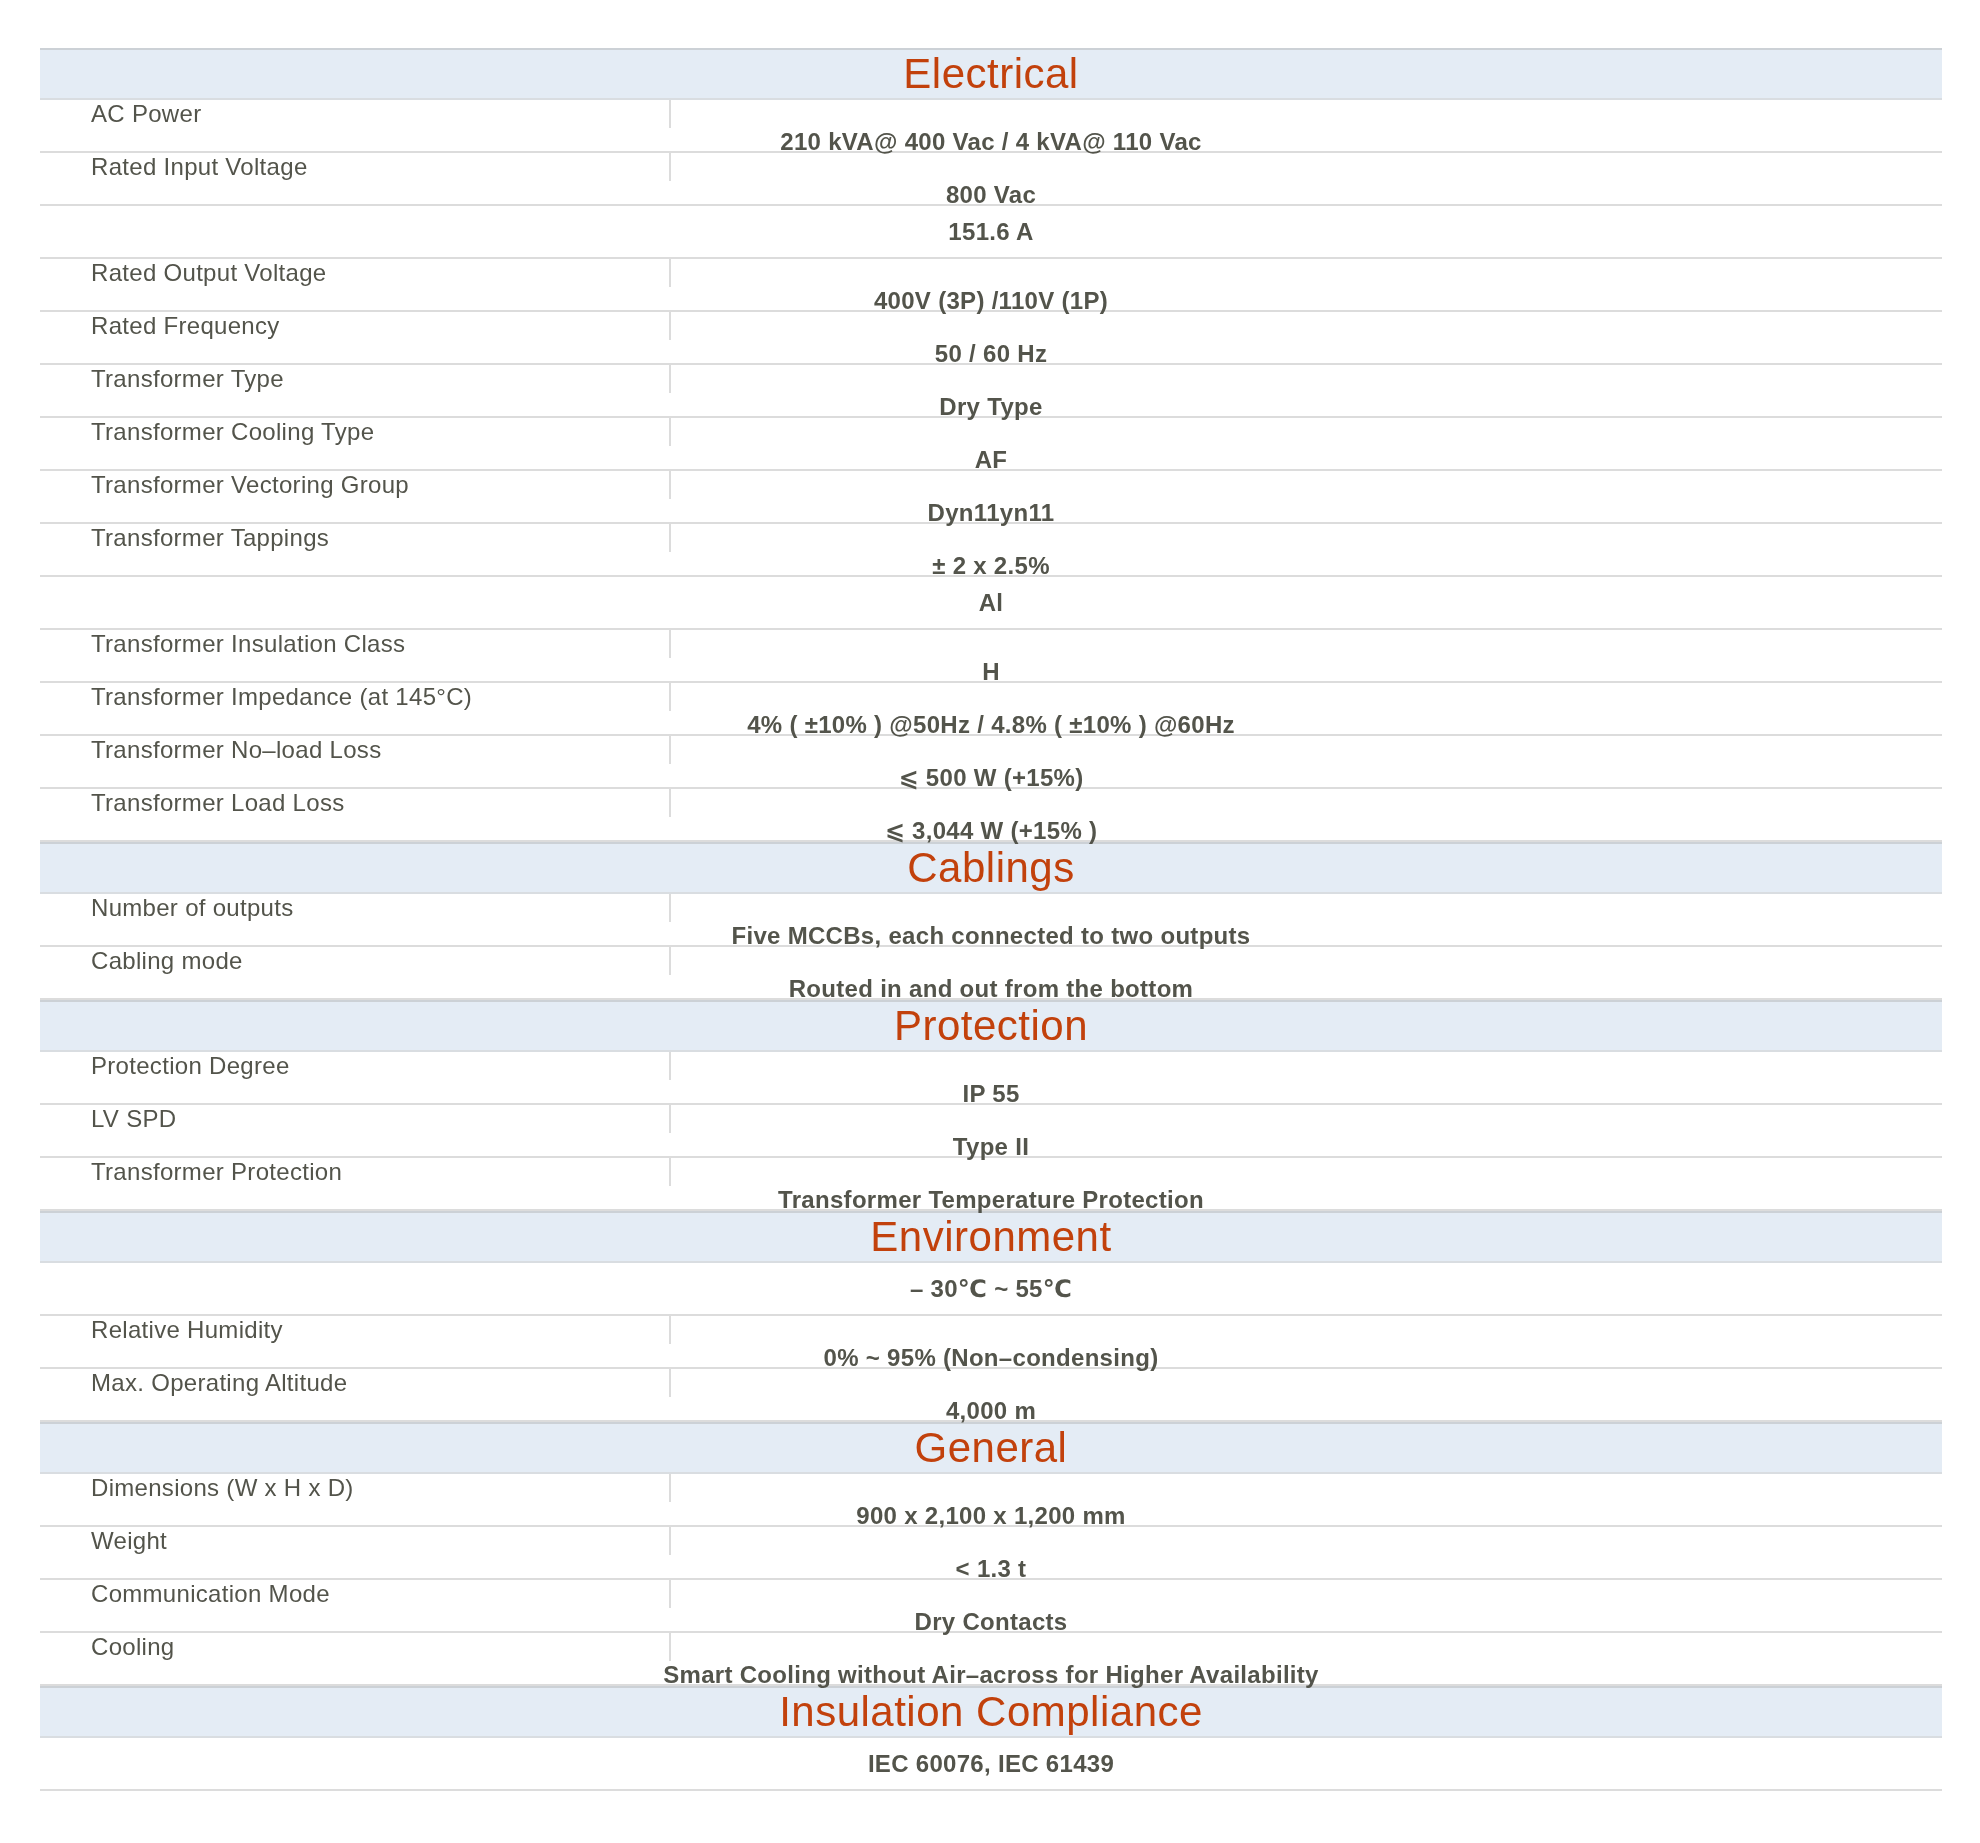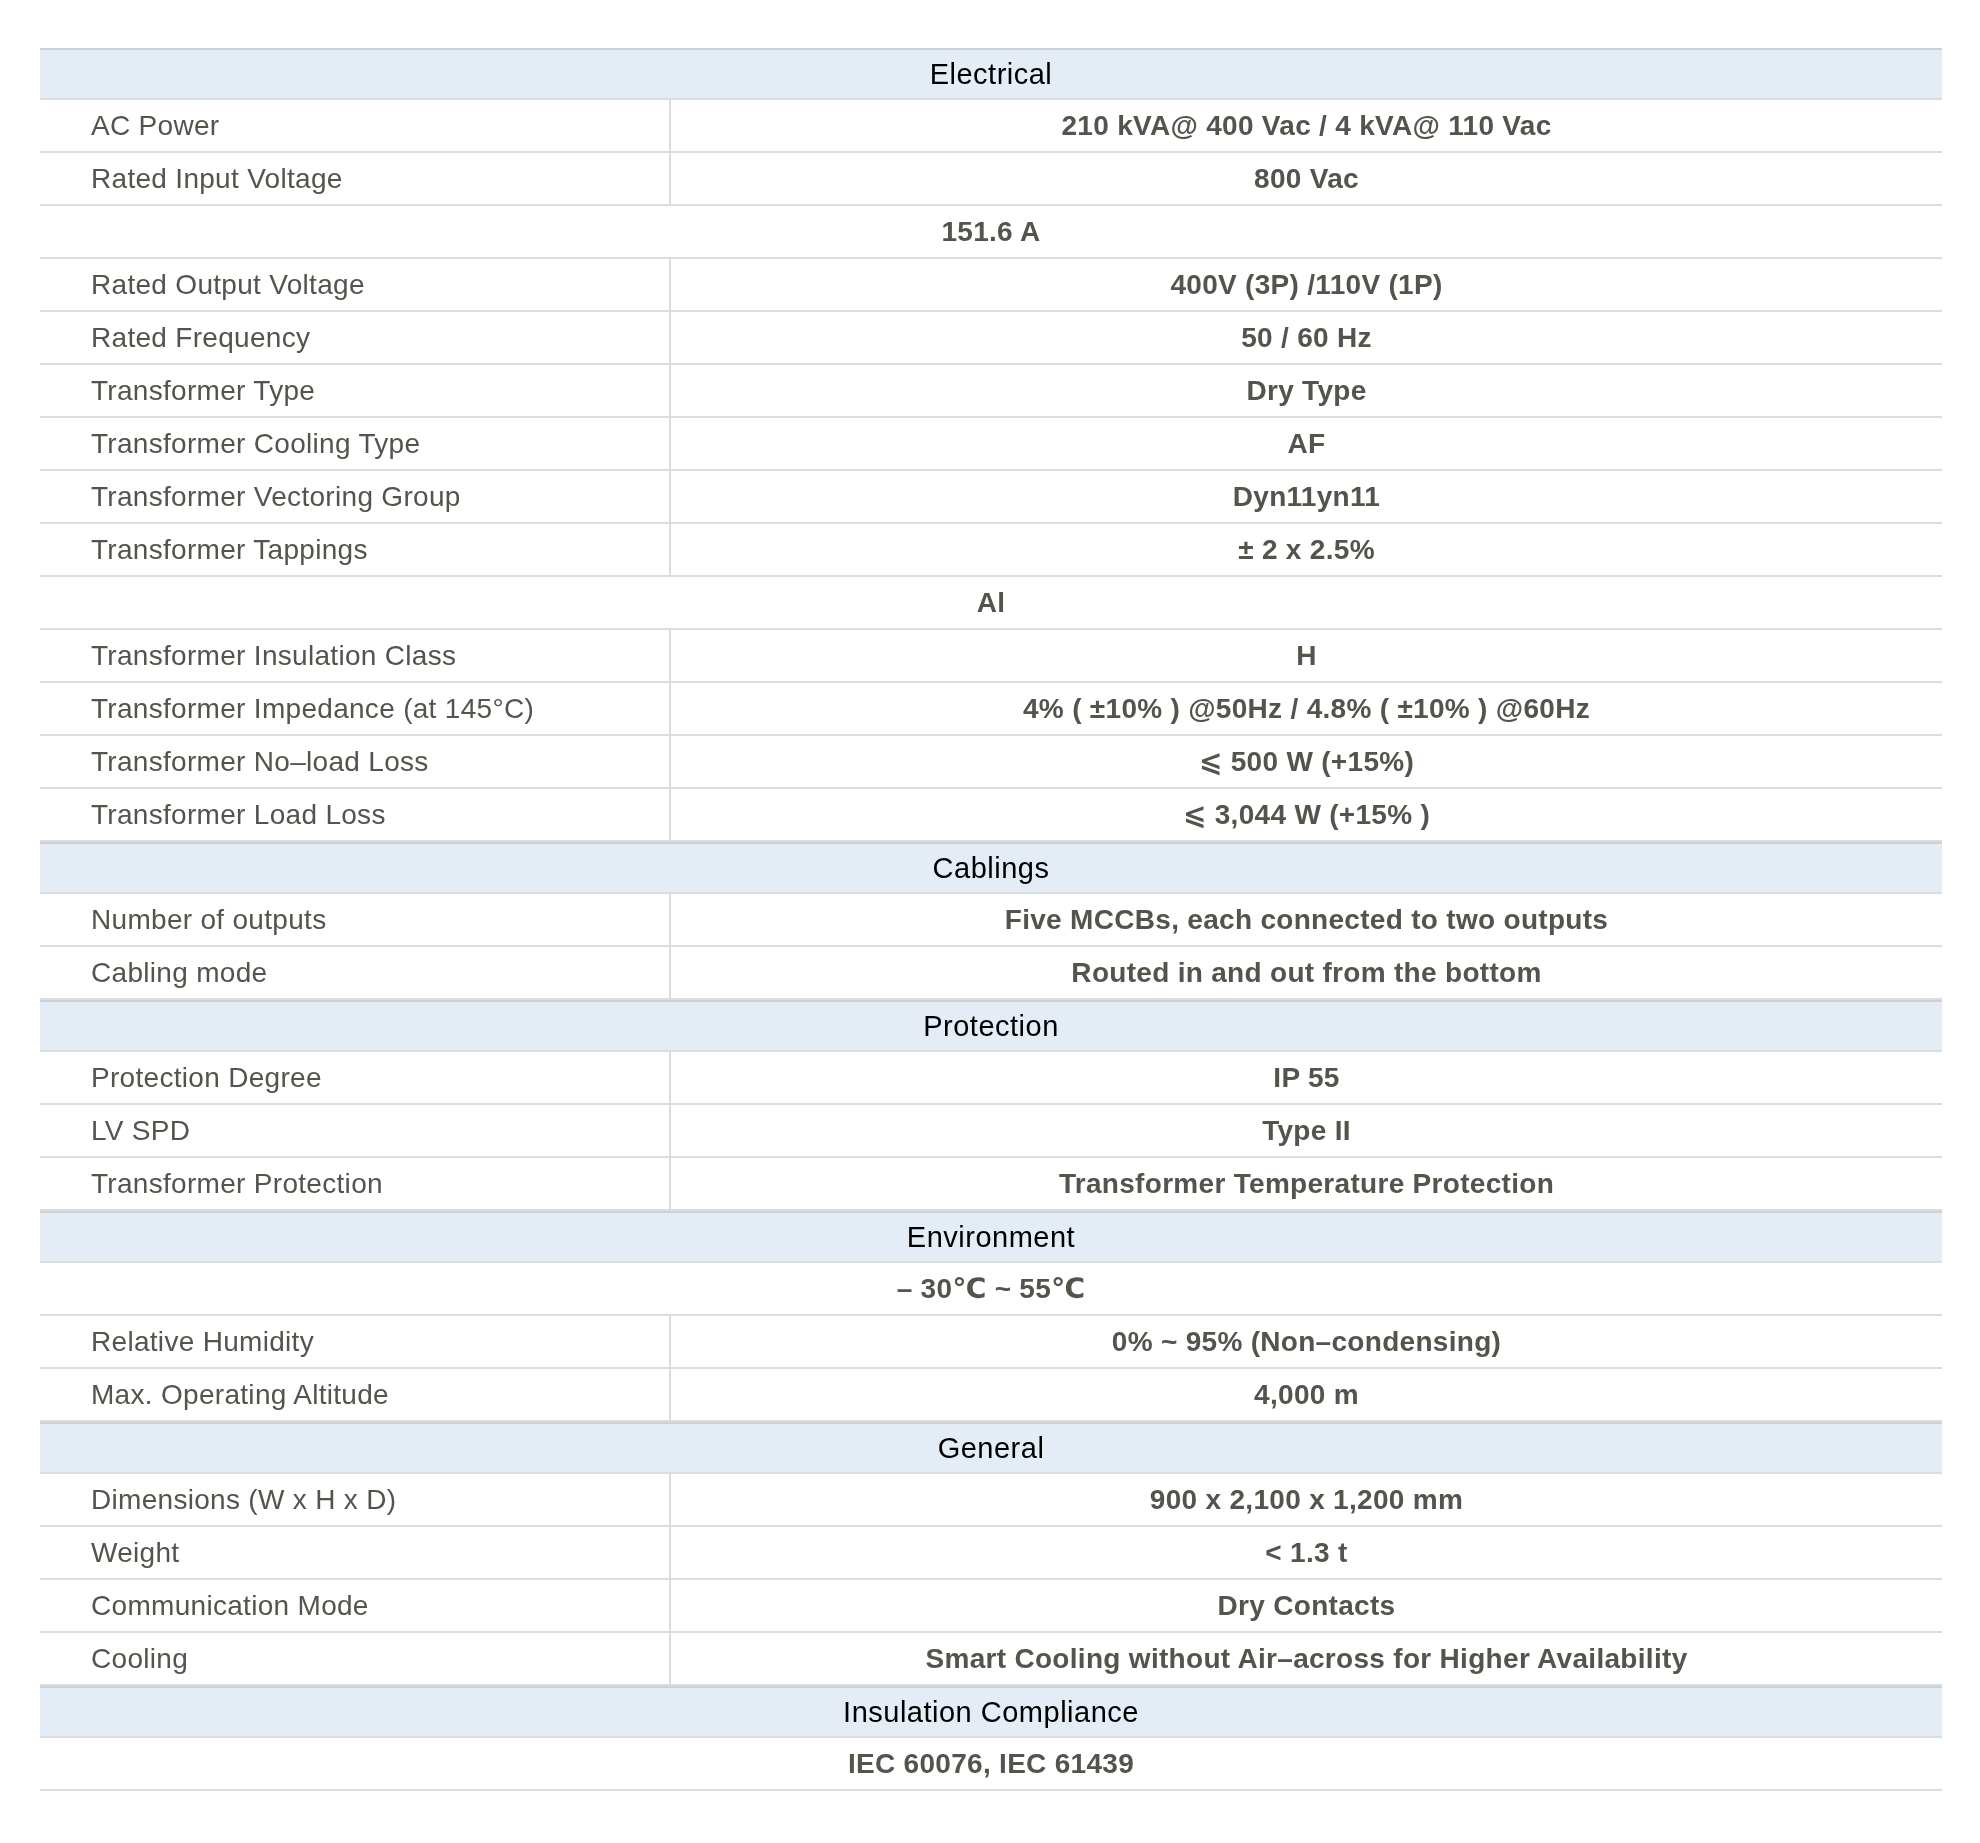--- a/index.html
+++ b/index.html
@@ -21,33 +21,34 @@
   }
   .sec-header {
     box-sizing: border-box;
     height: 52px;
     background: #e4ecf5;
     border-top: 2px solid #ccd1d6;
     border-bottom: 2px solid #d9dde1;
     display: flex;
     align-items: center;
     justify-content: center;
-    font-size: 29px;
+    font-size: 42px;
     letter-spacing: 0.5px;
-    color: #000000;
+    color: #c2410c;
   }
   .row {
     box-sizing: border-box;
     height: 53px;
     border-bottom: 2px solid #dcdcdc;
     display: flex;
     align-items: stretch;
-    font-size: 28px;
+    font-size: 24px;
     letter-spacing: 0.3px;
     color: #53544b;
+    flex-direction: column;
   }
   .row .label {
     box-sizing: border-box;
     width: 631px;
     border-right: 2px solid #dcdcdc;
     padding-left: 51px;
     display: flex;
     align-items: center;
   }
   .row .value {

